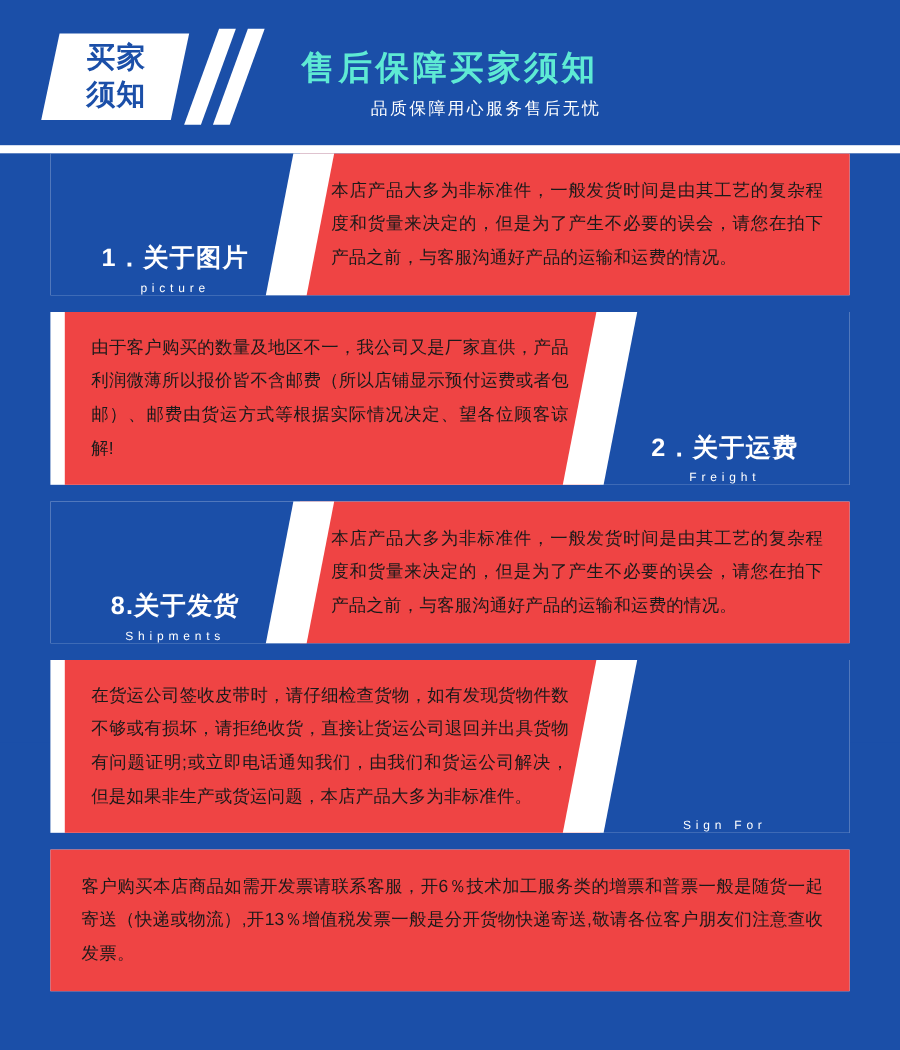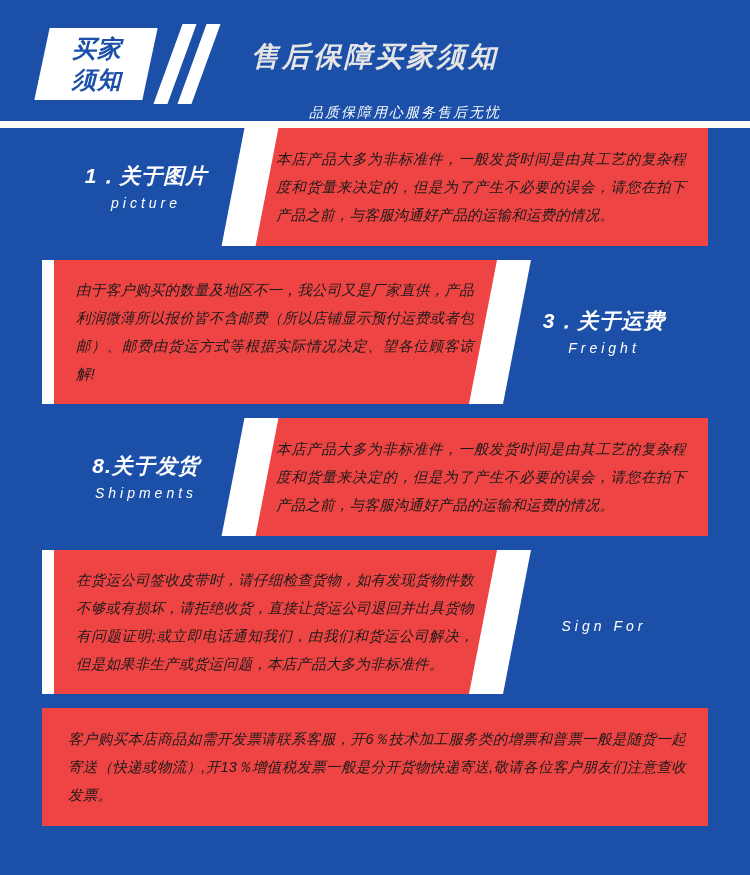--- a/index.html
+++ b/index.html
@@ -12,21 +12,20 @@
     background: #1b4fa8;
     font-family: "Liberation Sans", sans-serif;
     overflow: hidden;
   }
   .page {
     position: relative;
     width: 750px;
     height: 619px;
     background: #1b4fa8;
     box-sizing: border-box;
-    font-style: italic;
   }
 
   
   .header {
     position: relative;
     height: 128px;
     background: #1b4fa8;
     overflow: hidden;
   }
   .header-badge {
@@ -62,38 +61,37 @@
   }
   .slash.s1 { left: 168px; }
   .slash.s2 { left: 192px; }
 
   .header-title {
     position: absolute;
     left: 0;
     right: 0;
     top: 38px;
     text-align: center;
-    color: #e5e5e5;
+    color: #5eead4;
     font-size: 28px;
     font-weight: bold;
     letter-spacing: 3px;
     box-sizing: border-box;
   }
   .header-sub {
     position: absolute;
     left: 0;
     right: 0;
     top: 82px;
     text-align: center;
     color: #ffffff;
     font-size: 14px;
     letter-spacing: 2px;
     padding-left: 60px;
     box-sizing: border-box;
-    margin-top: 22px;
   }
   .header-rule {
     position: absolute;
     left: 0;
     right: 0;
     bottom: 0;
     height: 7px;
     background: #ffffff;
   }
 
@@ -116,32 +114,32 @@
 
   .label-box {
     position: relative;
     width: 208px;
     flex: 0 0 208px;
     background: #1b4fa8;
     color: #ffffff;
     display: flex;
     flex-direction: column;
     align-items: center;
-    justify-content: center;
+    justify-content: flex-end;
     z-index: 2;
   }
   .label-cn {
     font-size: 21px;
     font-weight: bold;
     letter-spacing: 1px;
     line-height: 1.2;
     white-space: nowrap;
   }
   .label-en {
-    font-size: 14px;
+    font-size: 10px;
     letter-spacing: 4px;
     margin-top: 7px;
     white-space: nowrap;
   }
 
   
   .wedge {
     position: absolute;
     top: 0;
     bottom: 0;
@@ -211,21 +209,21 @@
     </div>
   </div>
 
   <div class="section right-label">
     <div class="section-inner">
       <div class="body-box">
         <div class="body-text">由于客户购买的数量及地区不一，我公司又是厂家直供，产品利润微薄所以报价皆不含邮费（所以店铺显示预付运费或者包邮）、邮费由货运方式等根据实际情况决定、望各位顾客谅解!</div>
       </div>
       <div class="label-box">
         <div class="wedge"></div>
-        <div class="label-cn">3．关于运费</div>
+        <div class="label-cn">2．关于运费</div>
         <div class="label-en">Freight</div>
       </div>
     </div>
   </div>
 
   <div class="section left-label">
     <div class="section-inner">
       <div class="label-box">
         <div class="label-cn">8.关于发货</div>
         <div class="label-en">Shipments</div>

